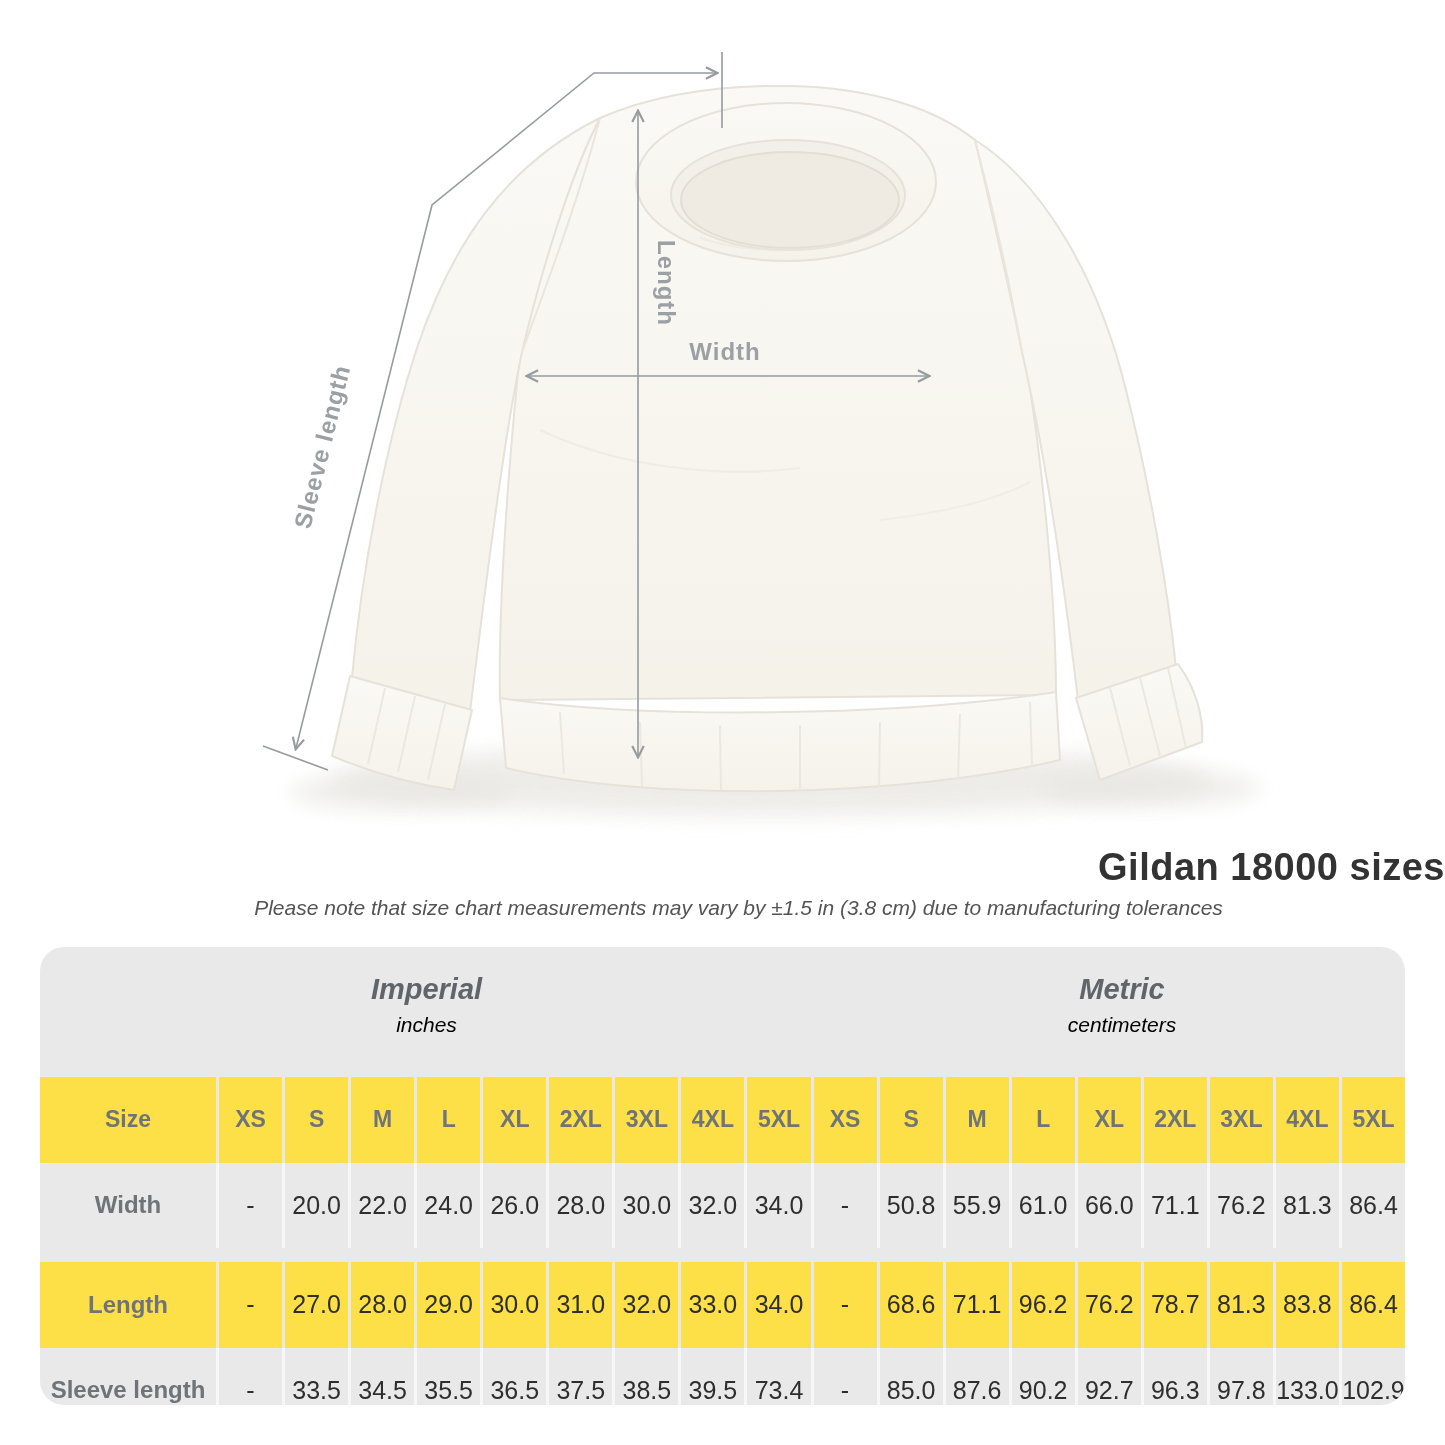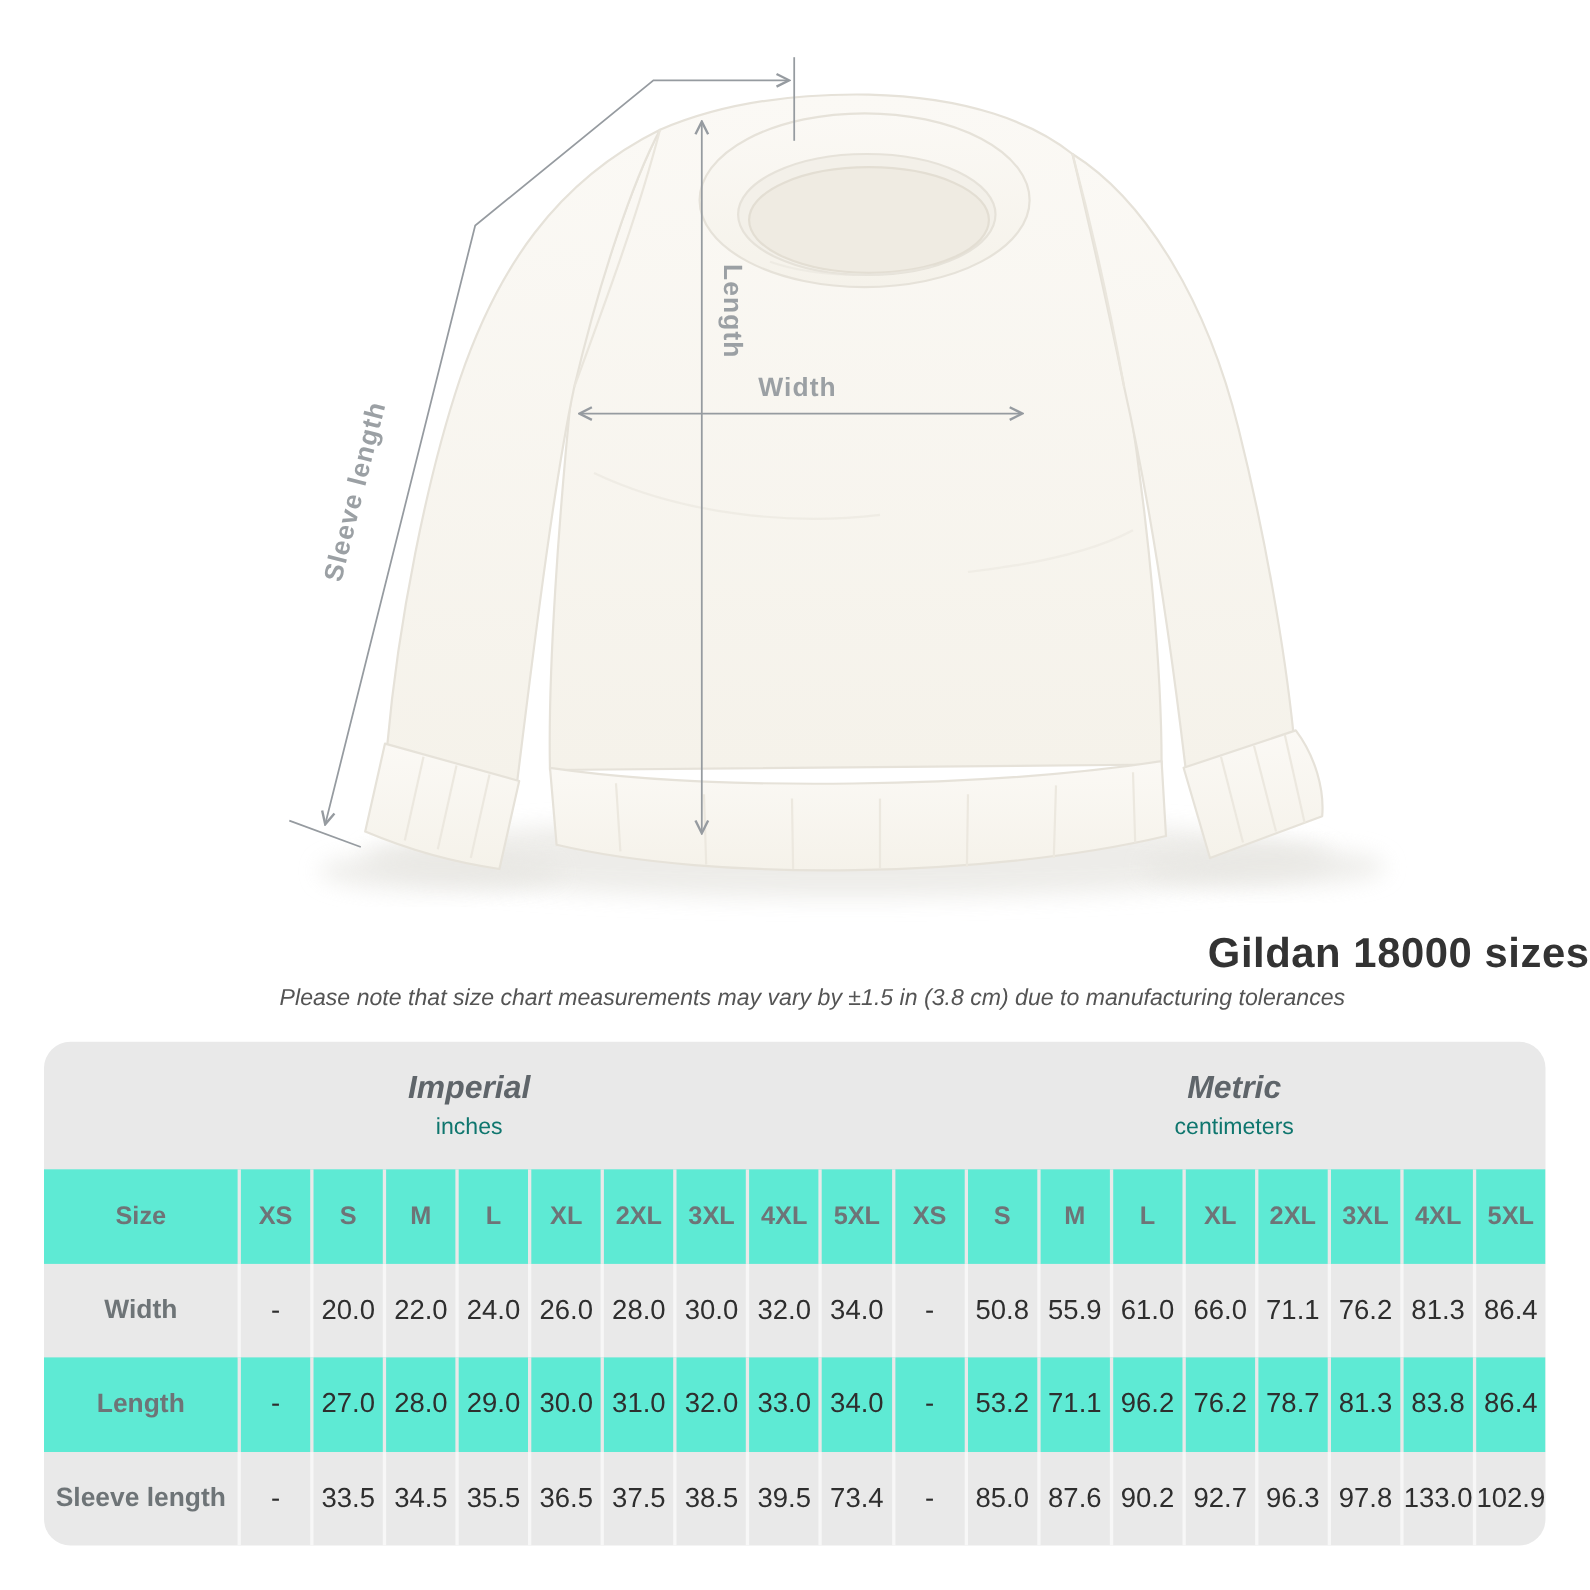--- a/index.html
+++ b/index.html
@@ -19,23 +19,23 @@
     font-size:21px;font-style:italic;color:#545454;margin-left:16px;
   }
   
   .size-table{
     position:absolute;left:40px;top:947px;width:1365px;height:458px;
     background:#e9e9e9;border-radius:24px;overflow:hidden;
   }
   .unit-header{display:grid;grid-template-columns:773px 1fr;height:116px;gap:26px;}
   .unit-group{display:flex;flex-direction:column;align-items:center;justify-content:center;}
   .unit-name{font-size:29px;font-weight:bold;font-style:italic;color:#5f656a;}
-  .unit-sub{font-size:21px;color:#0f766e;margin-top:7px;}
+  .unit-sub{font-size:21px;font-style:italic;color:#000000;margin-top:7px;}
   .trow{display:grid;grid-template-columns:176px repeat(18,1fr);height:85.5px;}
-  .r-white{background:#5eead4;}
+  .r-white{background:#fde047;margin-top:14px;}
   .cell{display:flex;align-items:center;justify-content:center;}
   .trow .cell + .cell{border-left:3px solid transparent;}
   .r-white .cell + .cell{border-left-color:#e9e9e9;}
   .r-gray  .cell + .cell{border-left-color:#f7f7f7;}
   .size-head{font-size:23px;font-weight:bold;color:#6e7477;}
   .row-label{font-size:24px;font-weight:bold;color:#6e7477;}
   .val{font-size:25px;color:#2e2e2e;}
 </style>
 </head>
 <body>
@@ -194,21 +194,21 @@
       <div class="cell val">-</div>
       <div class="cell val">27.0</div>
       <div class="cell val">28.0</div>
       <div class="cell val">29.0</div>
       <div class="cell val">30.0</div>
       <div class="cell val">31.0</div>
       <div class="cell val">32.0</div>
       <div class="cell val">33.0</div>
       <div class="cell val">34.0</div>
       <div class="cell val">-</div>
-      <div class="cell val">53.2</div>
+      <div class="cell val">68.6</div>
       <div class="cell val">71.1</div>
       <div class="cell val">96.2</div>
       <div class="cell val">76.2</div>
       <div class="cell val">78.7</div>
       <div class="cell val">81.3</div>
       <div class="cell val">83.8</div>
       <div class="cell val">86.4</div>
     </div>
 
     <div class="trow r-gray">

